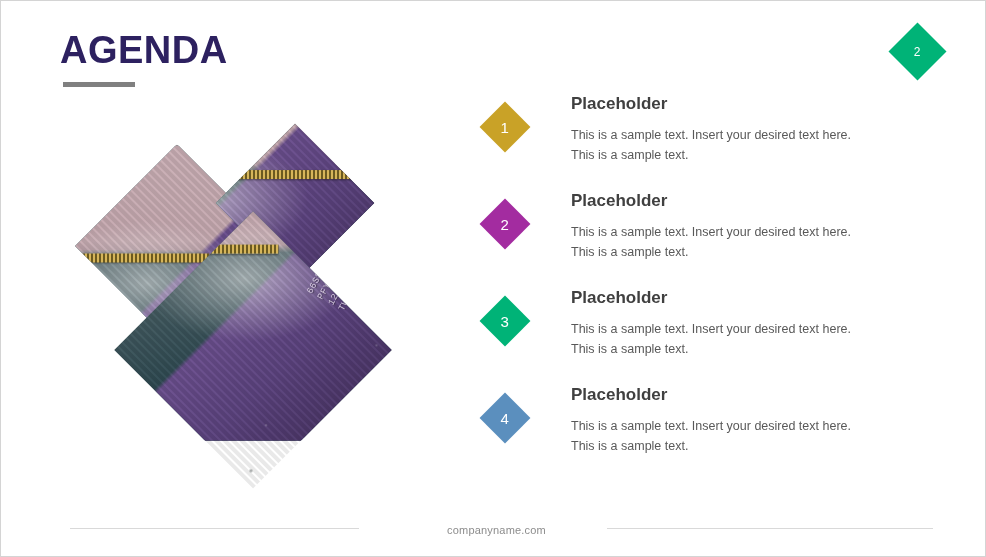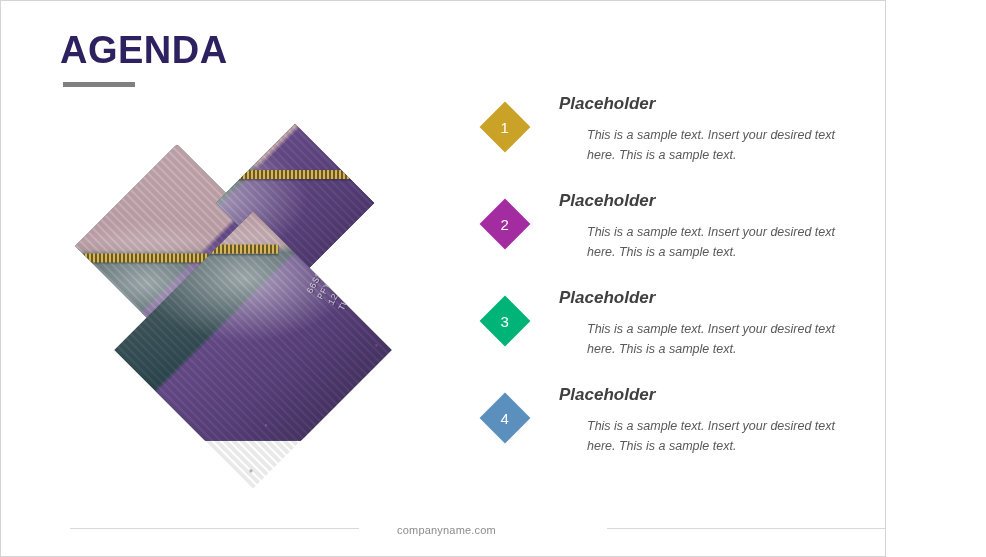--- a/index.html
+++ b/index.html
@@ -7,21 +7,21 @@
   html, body {
     width: 986px;
     height: 557px;
     background: #ffffff;
     font-family: "Liberation Sans", sans-serif;
     overflow: hidden;
   }
 
   #slide {
     position: relative;
-    width: 886px;
+    width: 986px;
     height: 557px;
     background: #ffffff;
     border: 1px solid #d4d4d4;
     overflow: hidden;
   }
 
   
   #title-block {
     position: absolute;
     left: 59px;
@@ -160,37 +160,35 @@
     justify-content: center;
   }
   .item-diamond .num {
     transform: rotate(-45deg);
     color: #ffffff;
     font-size: 15px;
     line-height: 1;
   }
   .item-body {
     position: absolute;
-    left: 72px;
+    left: 84px;
     top: 0;
     width: 300px;
-    font-style: italic;
   }
   .item-heading {
     font-size: 17px;
     font-weight: bold;
     color: #404040;
     line-height: 1.1;
     margin-bottom: 11px;
   }
   .item-text {
     font-size: 12.5px;
     color: #595959;
     line-height: 1.65;
-    margin-left: 28px;
   }
 
   
   #footer {
     position: absolute;
     left: 7px;
     right: 0;
     top: 519px;
     height: 20px;
     display: flex;

